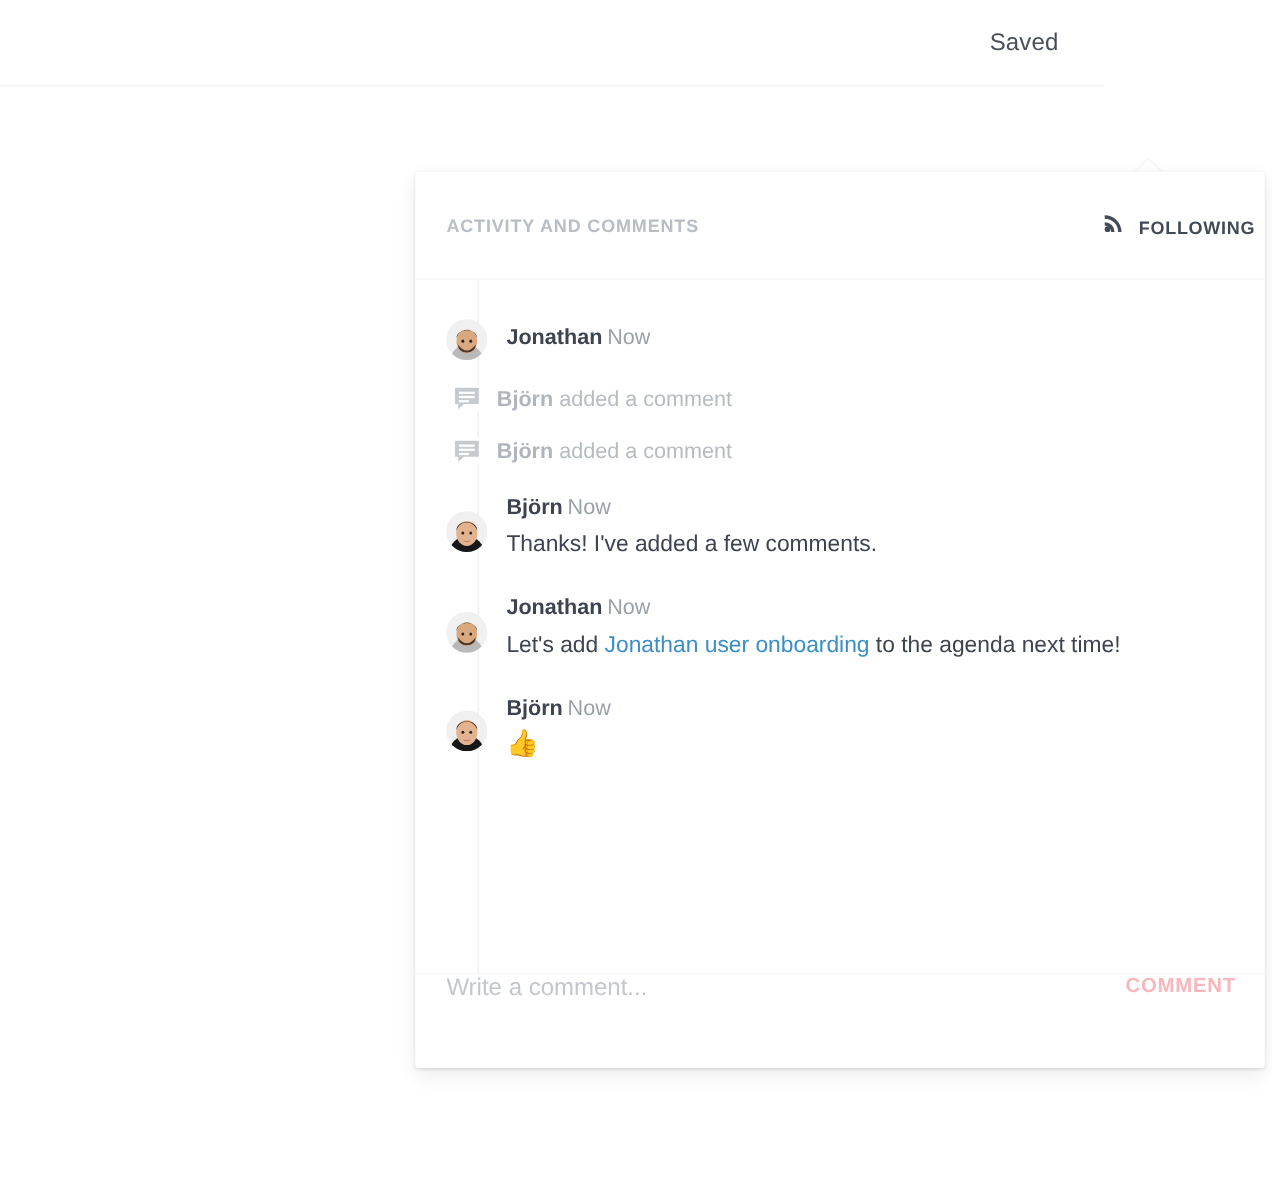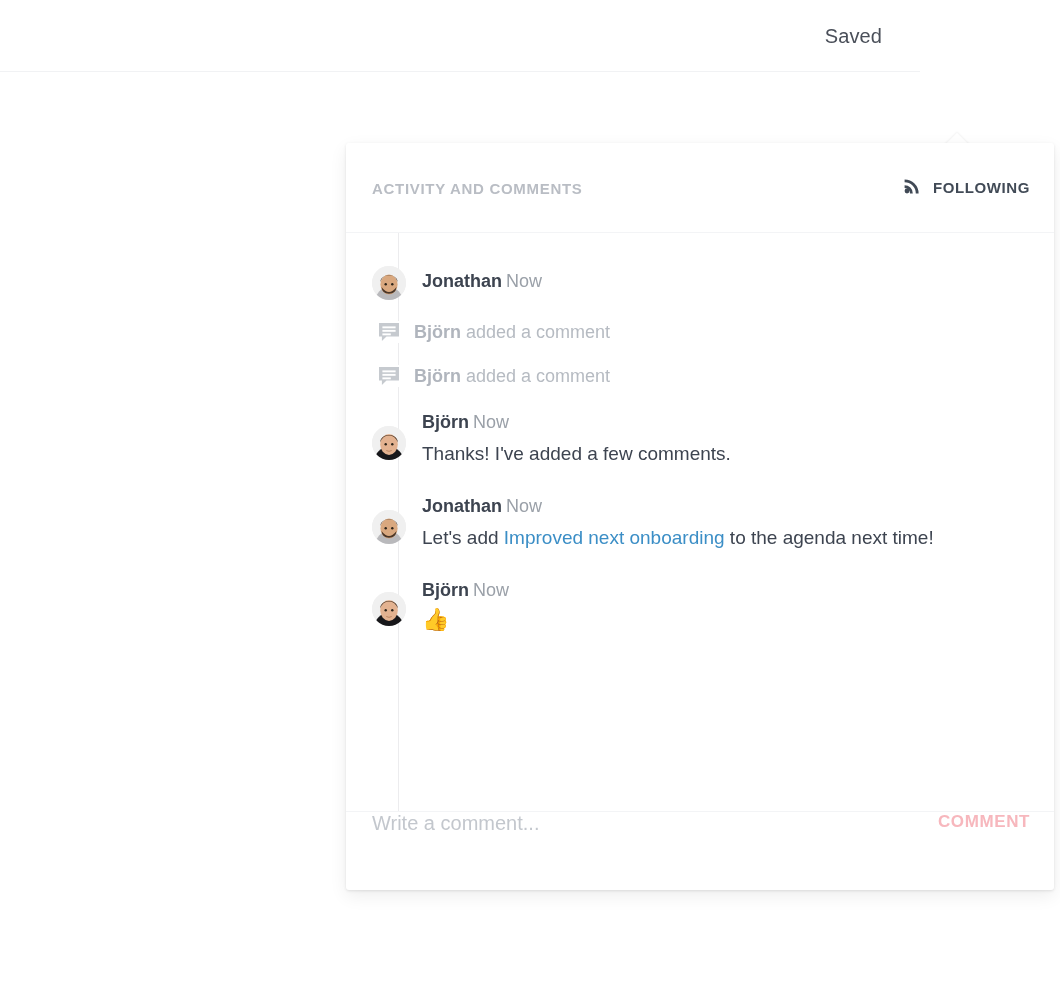--- a/index.html
+++ b/index.html
@@ -145,24 +145,24 @@
     position: absolute;
     left: 26px;
     top: 37px;
     font-size: 15px;
     font-weight: bold;
     letter-spacing: 0.7px;
     color: #b9bdc4;
   }
   .following-btn {
     position: absolute;
-    right: 24px;
+    right: 8px;
     top: 34px;
     display: flex;
-    align-items: center;
+    align-items: flex-end;
     cursor: pointer;
   }
   .following-label {
     font-size: 15px;
     font-weight: bold;
     letter-spacing: 0.6px;
     color: #414a56;
     margin-left: 12px;
   }
 
@@ -437,21 +437,21 @@
           <path d="M8.4 16 C8.4 7, 25.6 7, 25.6 16 C24 11, 21 9, 17 9 C13 9, 10 11, 8.4 16 Z" fill="#3c2b1d"></path>
           <path d="M9.5 21 Q17 31 24.5 21 Q24 27.5 17 27.8 Q10 27.5 9.5 21 Z" fill="#4a3729"></path>
           <ellipse cx="13.7" cy="18.3" rx="1.2" ry="1.3" fill="#2c241a"></ellipse>
           <ellipse cx="20.3" cy="18.3" rx="1.2" ry="1.3" fill="#2c241a"></ellipse>
         </svg>
       </div>
       <div class="c-body">
         <div class="c-meta">
           <span class="c-author">Jonathan</span><span class="c-time">Now</span>
         </div>
-        <div class="c-text"><span>Let's add </span><span class="c-link">Improved next onboarding</span><span> to the agenda next time!</span></div>
+        <div class="c-text"><span>Let's add </span><span class="c-link">Jonathan user onboarding</span><span> to the agenda next time!</span></div>
       </div>
     </div>
 
     <div class="item comment-item">
       <div class="c-avatar">
         <svg width="34" height="34" viewBox="0 0 34 34" aria-hidden="true">
           <rect width="34" height="34" fill="#f0f0f0"></rect>
           <ellipse cx="17" cy="35" rx="14.5" ry="14" fill="#17171a"></ellipse>
           <ellipse cx="17" cy="18.5" rx="8.8" ry="10.4" fill="#e3b290"></ellipse>
           <path d="M8.2 16.5 C8.2 6.5, 25.8 6.5, 25.8 16.5 C24.3 12, 21 9.4, 17 9.4 C12.8 9.4, 9.6 12, 8.2 16.5 Z" fill="#4a3423"></path>

